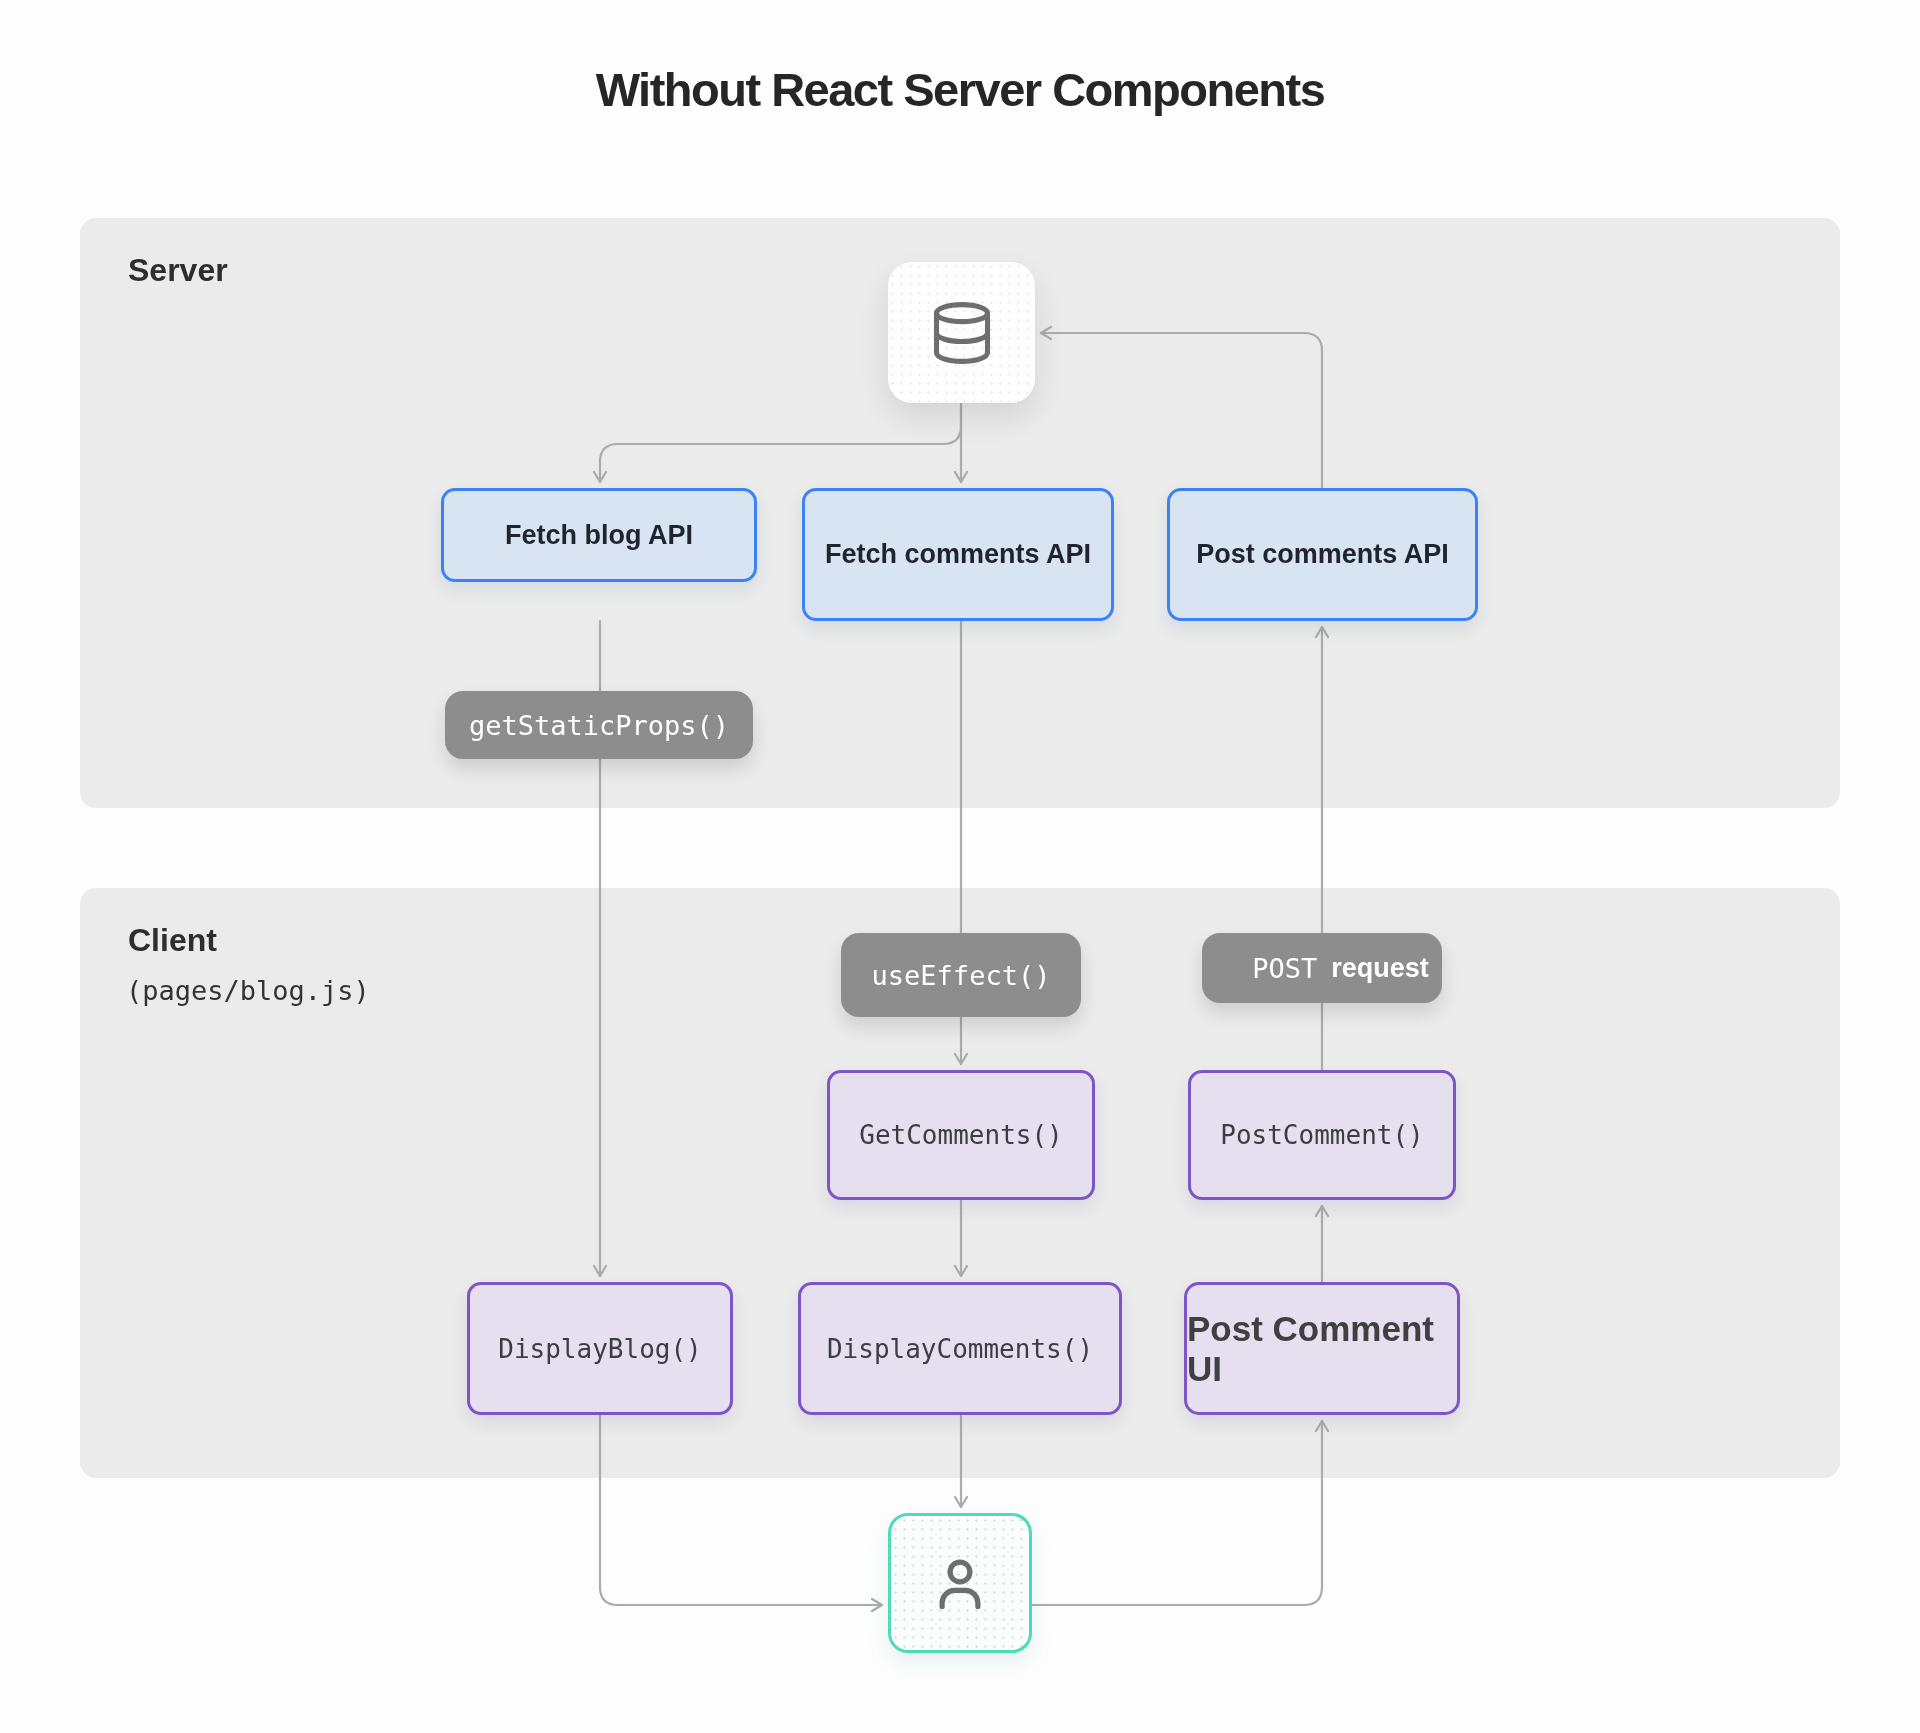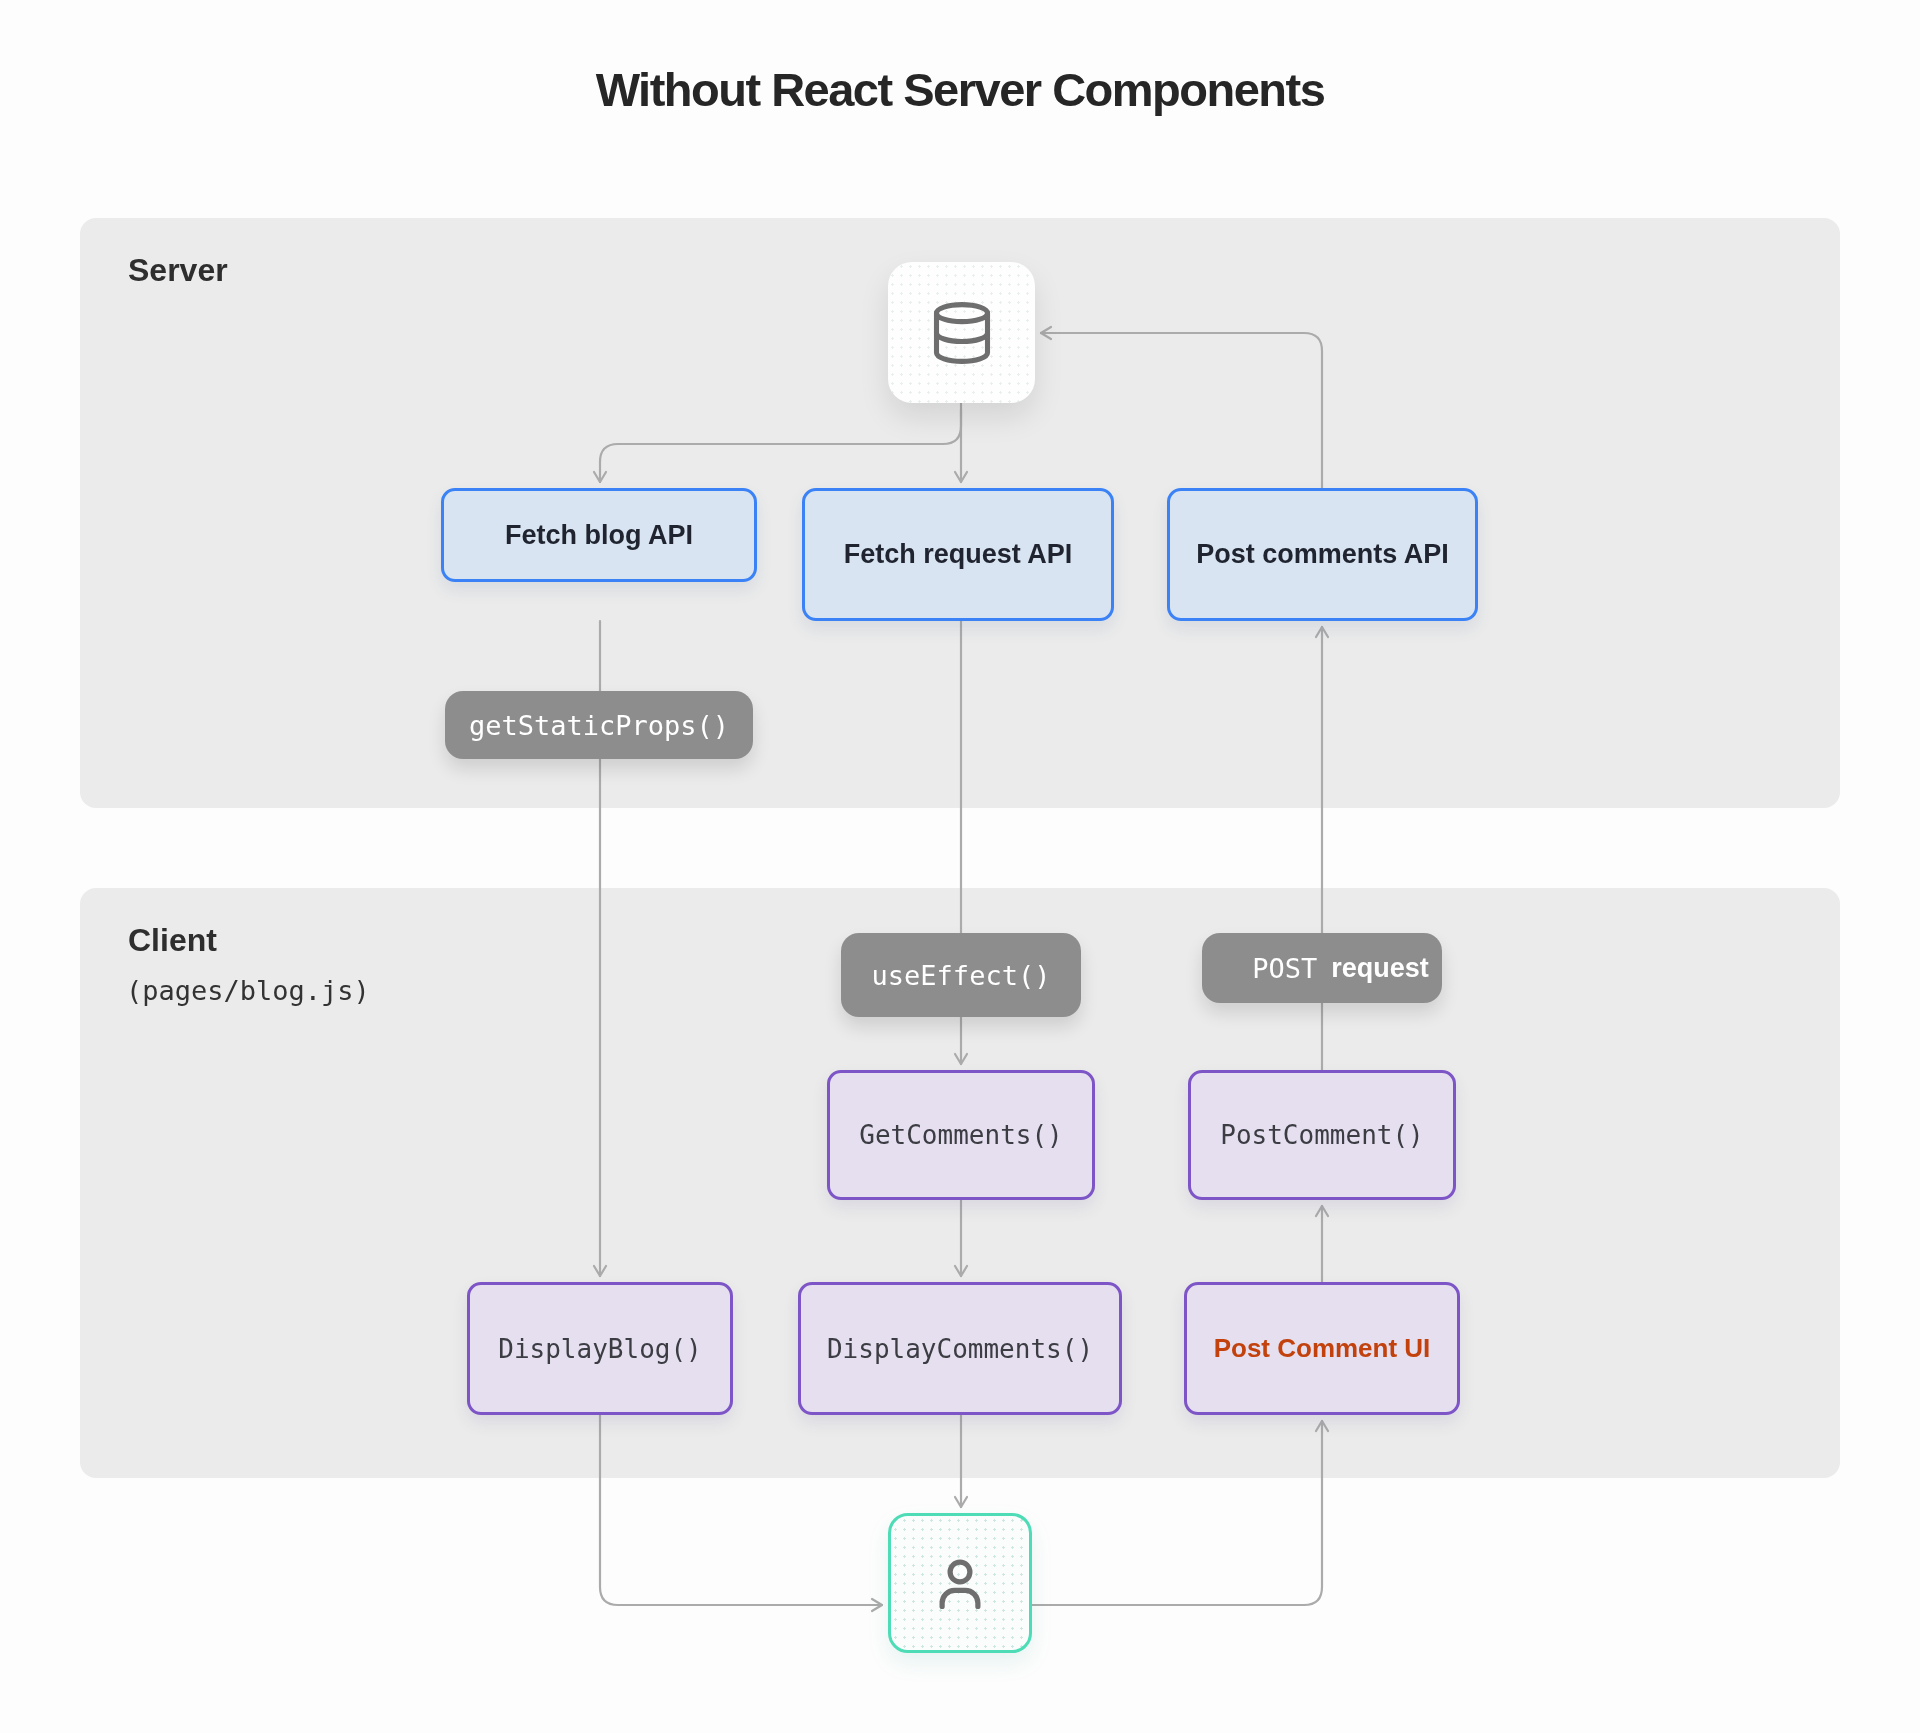--- a/index.html
+++ b/index.html
@@ -34,21 +34,21 @@
     background:#d8e4f1;border:3px solid #3b82f6;border-radius:14px;
     font-size:27px;font-weight:bold;color:#1f2430;
     box-shadow:0 8px 16px rgba(40,80,140,0.10);
   }
   .node.purple{
     background:#e5dff0;border:3px solid #7d55c7;border-radius:14px;
     font-family:"DejaVu Sans Mono",monospace;font-size:26px;color:#3c3c43;
     box-shadow:0 8px 16px rgba(80,60,140,0.10);
   }
   .node.purple.sans{
-    font-family:"Liberation Sans",sans-serif;font-weight:bold;font-size:26px;color:#c2410c;
+    font-family:"Liberation Sans",sans-serif;font-weight:bold;font-size:35px;color:#404040;border-radius:15px;
   }
   .pill{
     position:absolute;z-index:2;display:flex;align-items:center;justify-content:center;
     background:#8d8d8d;border-radius:18px;color:#fff;
     font-family:"DejaVu Sans Mono",monospace;font-size:27px;
     box-shadow:0 10px 18px rgba(0,0,0,0.12);
   }
   .pill .kw{font-family:"DejaVu Sans Mono",monospace;margin-left:37px;}
   .pill .word{font-family:"Liberation Sans",sans-serif;font-weight:bold;margin-left:14px;}
   .iconbox{
@@ -122,21 +122,21 @@
       <ellipse cx="12" cy="5" rx="9" ry="3"></ellipse>
       <path d="M21 12c0 1.66-4 3-9 3s-9-1.34-9-3"></path>
       <path d="M3 5v14c0 1.66 4 3 9 3s9-1.34 9-3V5"></path>
     </svg>
   </div>
 
   <div class="node blue" style="left:441px;top:488px;width:316px;height:94px;">
     <span>Fetch blog API</span>
   </div>
   <div class="node blue" style="left:802px;top:488px;width:312px;height:133px;">
-    <span>Fetch request API</span>
+    <span>Fetch comments API</span>
   </div>
   <div class="node blue" style="left:1167px;top:488px;width:311px;height:133px;">
     <span>Post comments API</span>
   </div>
 
   <div class="pill" style="left:445px;top:691px;width:308px;height:68px;">
     <span>getStaticProps()</span>
   </div>
 
   <div class="pill" style="left:841px;top:933px;width:240px;height:84px;">

